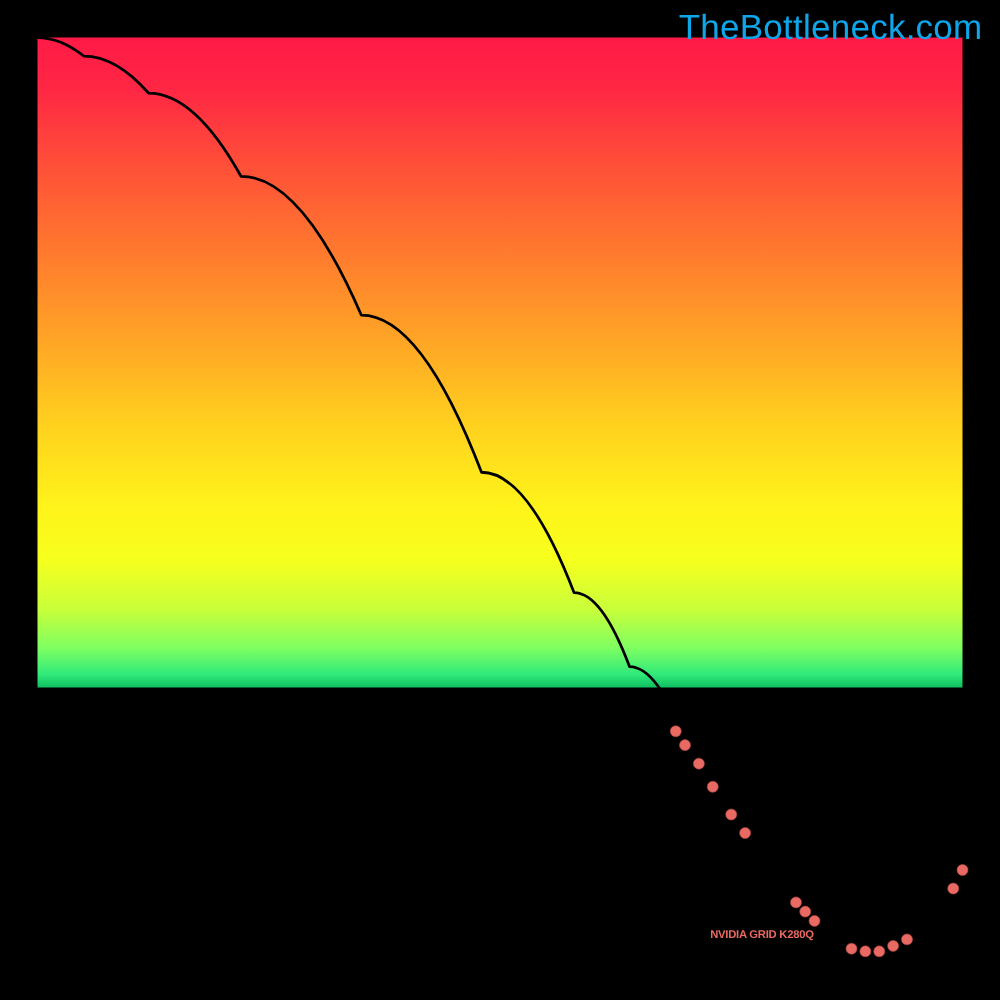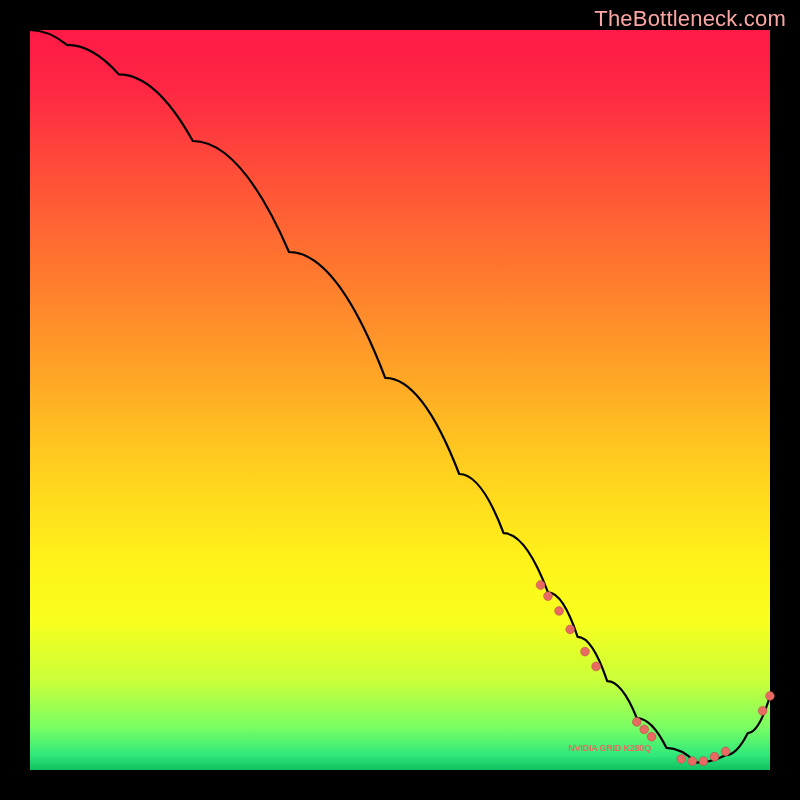--- a/index.html
+++ b/index.html
@@ -14,32 +14,32 @@
   .frame {
     position: relative;
     width: 800px;
     height: 800px;
     background: #000;
   }
   .watermark {
     position: absolute;
     top: 6px;
     right: 14px;
-    color: #fca5a5;
-    font-size: 22px;
+    color: #0ea5e9;
+    font-size: 28px;
     font-weight: 400;
     letter-spacing: 0.2px;
     z-index: 10;
   }
   .plot {
     position: absolute;
     left: 30px;
     top: 30px;
     width: 740px;
-    height: 740px;
+    height: 520px;
     
     background: linear-gradient(to bottom,
       #ff1a46 0%,
       #ff2744 8%,
       #ff4a3a 18%,
       #ff7030 30%,
       #ffa326 46%,
       #ffd21e 60%,
       #fff31a 72%,
       #f7ff1d 80%,

